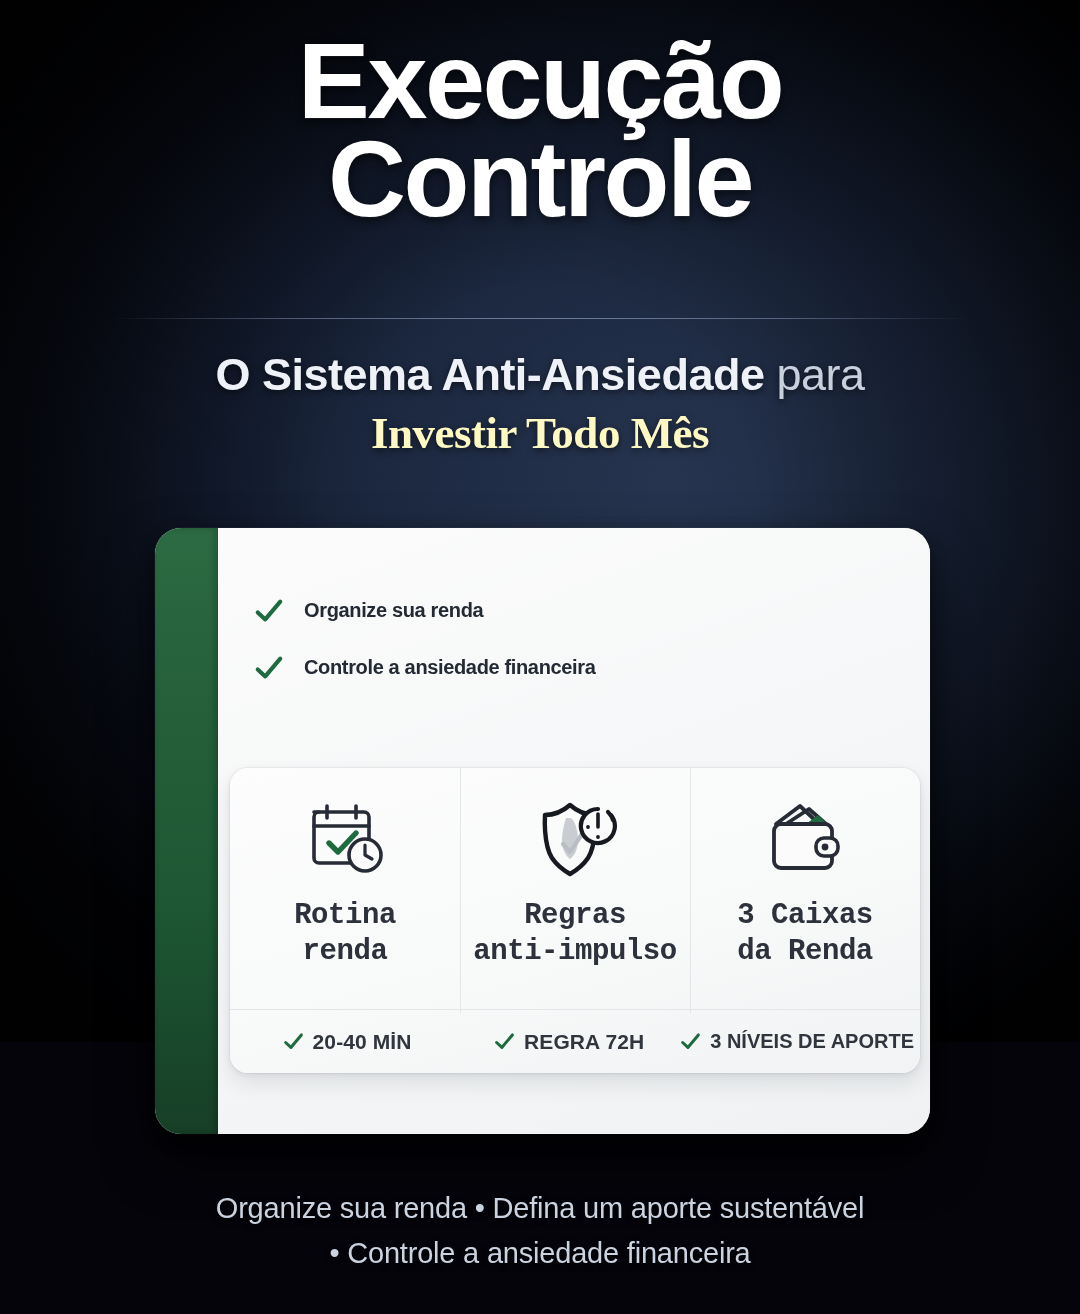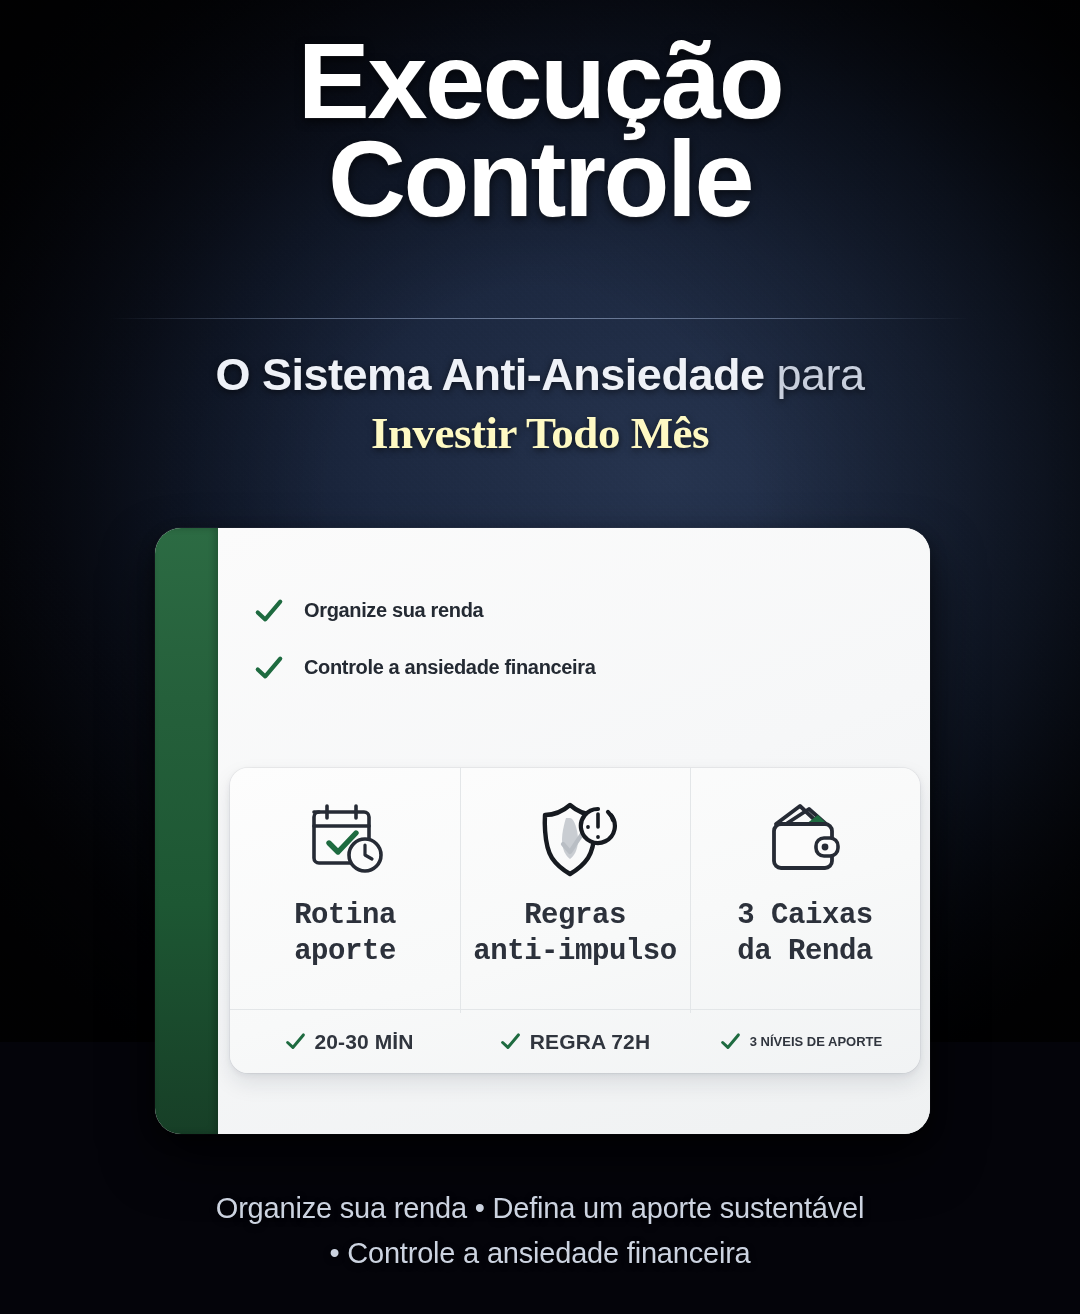--- a/index.html
+++ b/index.html
@@ -207,21 +207,21 @@
     gap: 9px;
   }
   .badge .bcheck { width: 21px; height: 21px; flex: 0 0 21px; }
   .badge .blabel {
     font-size: 21px;
     font-weight: 700;
     color: #30353e;
     letter-spacing: 0.1px;
     white-space: nowrap;
   }
-  .badge.small .blabel { font-size: 13px; letter-spacing: 0px; }
+  .badge.small .blabel { font-size: 20px; letter-spacing: 0px; }
 
   
   .footer {
     position: absolute;
     left: 0; right: 0;
     top: 1186px;
     text-align: center;
     font-size: 29px;
     line-height: 45px;
     color: #ccd3e0;
@@ -290,21 +290,21 @@
                   <path d="M25 6 V18"></path>
                   <path d="M54 6 V18"></path>
                 </g>
                 <path d="M27 43 L36 52 L54 33" fill="none" stroke="#1e6b40" stroke-width="5.4" stroke-linecap="round" stroke-linejoin="round"></path>
                 <circle cx="63" cy="55" r="16" fill="#fbfbfb" stroke="#262b35" stroke-width="3.6"></circle>
                 <path d="M63 45 V55 L70 59" fill="none" stroke="#262b35" stroke-width="3.2" stroke-linecap="round" stroke-linejoin="round"></path>
               </svg>
             </div>
             <div class="panel-title">
               <span>Rotina</span><br>
-              <span>aporte</span>
+              <span>renda</span>
             </div>
           </div>
 
           <div class="panel-col">
             <div class="panel-icon">
               <svg width="86" height="80" viewBox="0 0 86 80" fill="none">
                 <path d="M34 18 C34 18 30 30 30 40 C30 50 34 56 38 59 C42 56 46 50 46 40 C46 30 42 18 38 18 Z" fill="#c9cdd2"></path>
                 <path d="M38 5 C30 12 20 15 13 15 C13 15 11 44 20 58 C26 67 38 74 38 74 C38 74 50 67 56 58 C65 44 63 15 63 15 C56 15 46 12 38 5 Z" fill="none" stroke="#161a20" stroke-width="4.4" stroke-linecap="round" stroke-linejoin="round"></path>
                 <path d="M31 44 L38 52 L52 31" fill="none" stroke="#b9bec4" stroke-width="4.2" stroke-linecap="round" stroke-linejoin="round"></path>
                 <circle cx="66" cy="26" r="17" fill="#fbfbfb"></circle>
@@ -339,21 +339,21 @@
           </div>
 
         </div>
 
         <div class="panel-badges">
 
           <div class="badge">
             <svg class="bcheck" viewBox="0 0 32 32">
               <path d="M4 17.5 L12 25 L28 6" fill="none" stroke="#1e6b40" stroke-width="4.6" stroke-linecap="round" stroke-linejoin="round"></path>
             </svg>
-            <span class="blabel">20-30 MİN</span>
+            <span class="blabel">20-40 MİN</span>
           </div>
 
           <div class="badge">
             <svg class="bcheck" viewBox="0 0 32 32">
               <path d="M4 17.5 L12 25 L28 6" fill="none" stroke="#1e6b40" stroke-width="4.6" stroke-linecap="round" stroke-linejoin="round"></path>
             </svg>
             <span class="blabel">REGRA 72H</span>
           </div>
 
           <div class="badge small">

